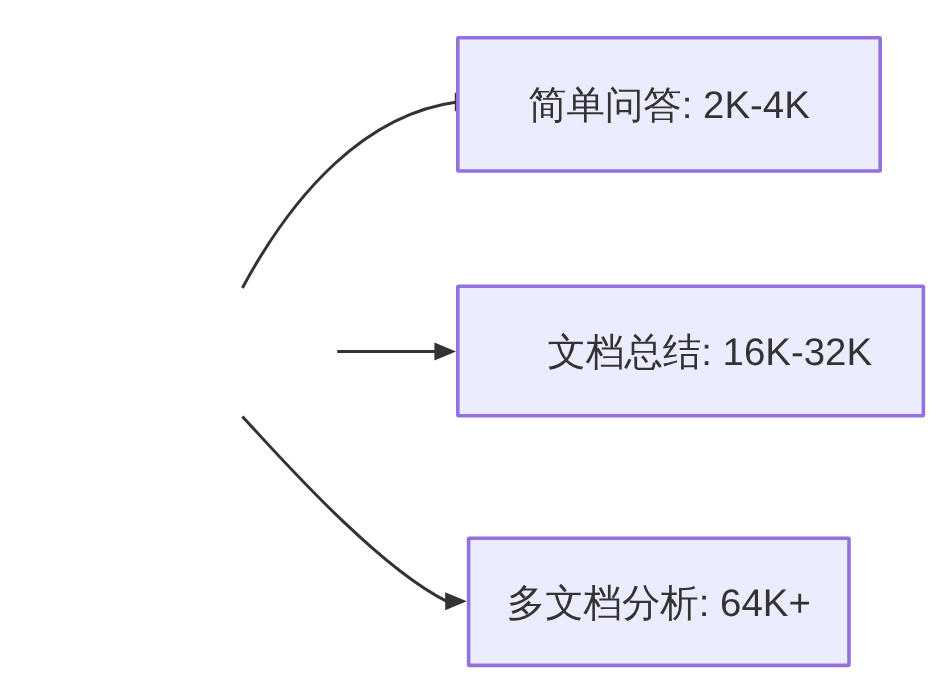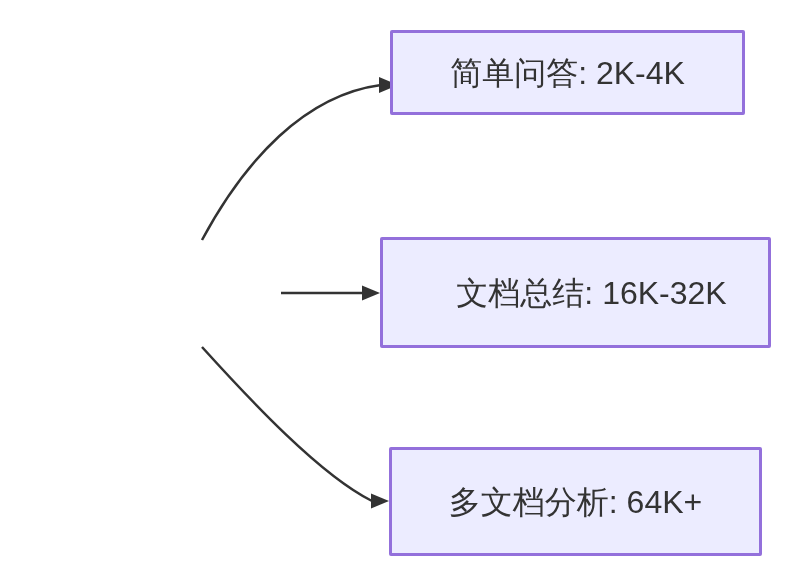--- a/index.html
+++ b/index.html
@@ -33,23 +33,23 @@
     justify-content: center;
   }
   .node-label {
     font-size: 32px;
     color: #333333;
     white-space: nowrap;
     line-height: 1;
     letter-spacing: 0;
   }
   .node-root   { left: 33px;  top: 240px; width: 247px; height: 107px; }
-  .node-top    { left: 390px; top: 30px;  width: 355px; height: 85px; }
+  .node-top    { left: 380px; top: 30px;  width: 355px; height: 114px; }
   .node-middle { left: 380px; top: 237px; width: 391px; height: 111px; padding-left: 32px; }
-  .node-bottom { left: 389px; top: 447px; width: 373px; height: 109px; justify-content: center; }
+  .node-bottom { left: 389px; top: 447px; width: 320px; height: 109px; justify-content: center; }
 </style>
 </head>
 <body>
 
 <div class="canvas">
 
   <svg class="edges-svg" width="787" height="572" viewBox="0 0 787 572">
 
     <path d="M202,240 C245,160 305,95 381,85" fill="none" stroke-width="2.5" stroke="#333333"></path>
     <polygon points="398,85 379,77 379,93" fill="#333333"></polygon>

